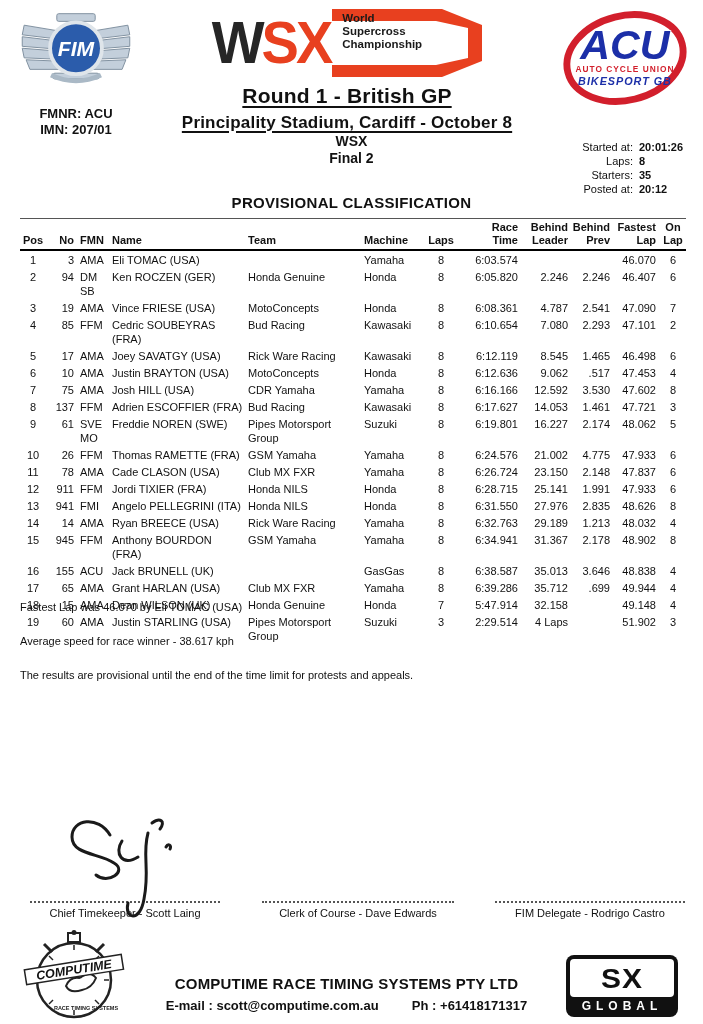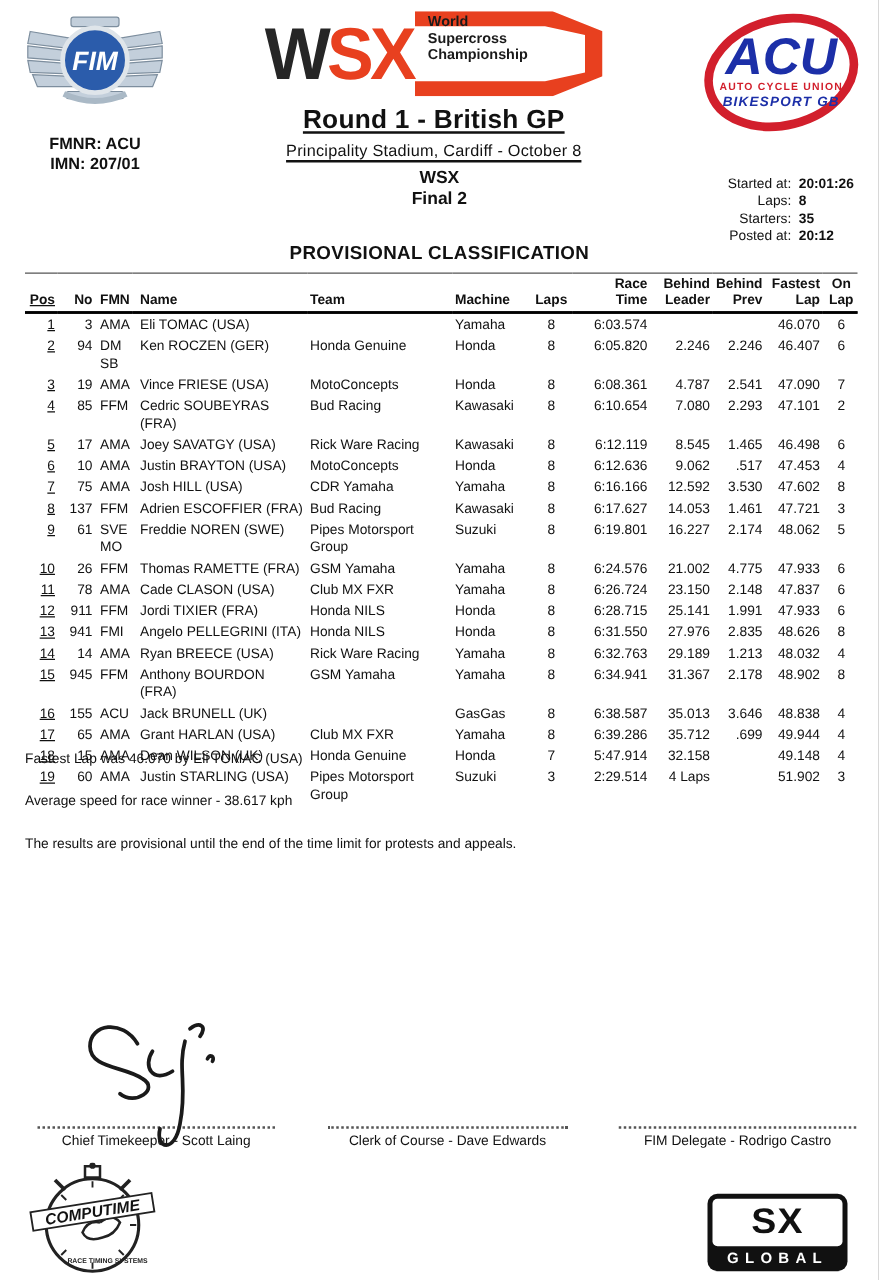--- a/index.html
+++ b/index.html
@@ -13,40 +13,40 @@
   .header-center { flex:1; text-align:center; }
   .acu-block { width:145px; text-align:center; }
 
   .wsx-logo { display:flex; justify-content:center; align-items:center; height:70px; margin-top:2px; }
   .wsx-letters { font-weight:900; font-size:56px; line-height:1; letter-spacing:-3px; font-stretch:condensed; transform:scaleY(1.05); }
   .wsx-w { color:#262626; } .wsx-s { color:#E8401F; } .wsx-x { color:#E8401F; margin-right:2px; }
   .wsx-bracket { position:relative; width:150px; height:68px; }
   .wsx-bracket .tagline { position:absolute; left:10px; top:3px; text-align:left; font-size:11.5px; font-weight:bold; line-height:13px; color:#1a1a1a; }
 
   .round-title { font-size:21px; font-weight:900; text-decoration:underline; text-decoration-thickness:2px; text-underline-offset:3px; margin-top:6px; letter-spacing:.2px; }
-  .venue-title { font-size:13px; font-weight:400; text-decoration:underline; text-decoration-thickness:2px; text-underline-offset:3px; margin-top:5px; letter-spacing:.2px; }
+  .venue-title { font-size:17px; font-weight:700; text-decoration:underline; text-decoration-thickness:2px; text-underline-offset:3px; margin-top:5px; letter-spacing:.2px; }
 
   
   .class-name { position:absolute; top:133px; left:0; right:0; text-align:center; font-size:14px; font-weight:bold; }
   .race-name  { position:absolute; top:150px; left:0; right:0; text-align:center; font-size:14px; font-weight:bold; }
   .prov-title { position:absolute; top:194px; left:0; right:0; text-align:center; font-size:15px; font-weight:bold; letter-spacing:.3px; }
 
   .info-left  { position:absolute; top:155px; left:20px; font-size:11px; }
   .info-right { position:absolute; top:140px; right:18px; font-size:11px; }
   .info-row { display:flex; line-height:14px; }
   .info-left  .info-label { width:58px; text-align:right; }
   .info-left  .info-value { font-weight:bold; padding-left:6px; }
   .info-right .info-label { width:72px; text-align:right; }
   .info-right .info-value { font-weight:bold; padding-left:6px; min-width:52px; }
 
   
   .results-table { position:absolute; top:218px; left:20px; width:666px; border-collapse:collapse; font-size:11px; border-top:1px solid #555; table-layout:fixed; }
   .results-table th { font-weight:bold; vertical-align:bottom; border-bottom:2px solid #000; padding:2px 2px 2px 2px; line-height:13px; }
   .results-table td { padding:1.5px 2px; line-height:14px; vertical-align:top; }
-  .c0 { width:26px;  text-align:right;text-decoration:underline; }
+  .c0 { width:26px;  text-align:center; }
   .c1 { width:30px;  text-align:right; }
   .c2 { width:30px;  text-align:left; padding-left:4px !important; word-break:break-all; }
   .c3 { width:140px; text-align:left; padding-left:6px !important; }
   .c4 { width:116px; text-align:left; }
   .c5 { width:62px;  text-align:left; }
   .c6 { width:34px;  text-align:center; }
   .c7 { width:62px;  text-align:right; }
   .c8 { width:50px;  text-align:right; }
   .c9 { width:42px;  text-align:right; }
   .c10{ width:46px;  text-align:right; }
@@ -522,20 +522,30 @@
     <line x1="22" y1="14" x2="30" y2="22" stroke="#222" stroke-width="3"></line>
     <line x1="82" y1="14" x2="74" y2="22" stroke="#222" stroke-width="3"></line>
     <path d="M58,48 q10,-8 16,0 q-4,10 -14,12 q-12,4 -16,-4 q4,-10 14,-8" fill="none" stroke="#222" stroke-width="2"></path>
     <g transform="rotate(-9 52 40)">
       <rect x="3" y="32" width="98" height="15" fill="#fff" stroke="#222" stroke-width="1.5"></rect>
       <text x="52" y="44" text-anchor="middle" font-size="12.5" font-style="italic" font-weight="bold" fill="#111">COMPUTIME</text>
     </g>
     <text x="64" y="80" text-anchor="middle" font-size="5.5" font-weight="bold" fill="#222">RACE TIMING SYSTEMS</text>
   </svg>
 
+  <div class="footer-center">
+    <div class="footer-company">COMPUTIME RACE TIMING SYSTEMS PTY LTD</div>
+    <div class="footer-contact">
+      <span>E-mail :</span>
+      <span>scott@computime.com.au</span>
+      <span class="gap"></span>
+      <span>Ph :</span>
+      <span>+61418171317</span>
+    </div>
+  </div>
 
   <div class="sx-logo">
     <div class="sx-inner">
       <span class="sx-top">SX</span>
     </div>
     <div class="sx-bottom">GLOBAL</div>
   </div>
 
 </div>
 

